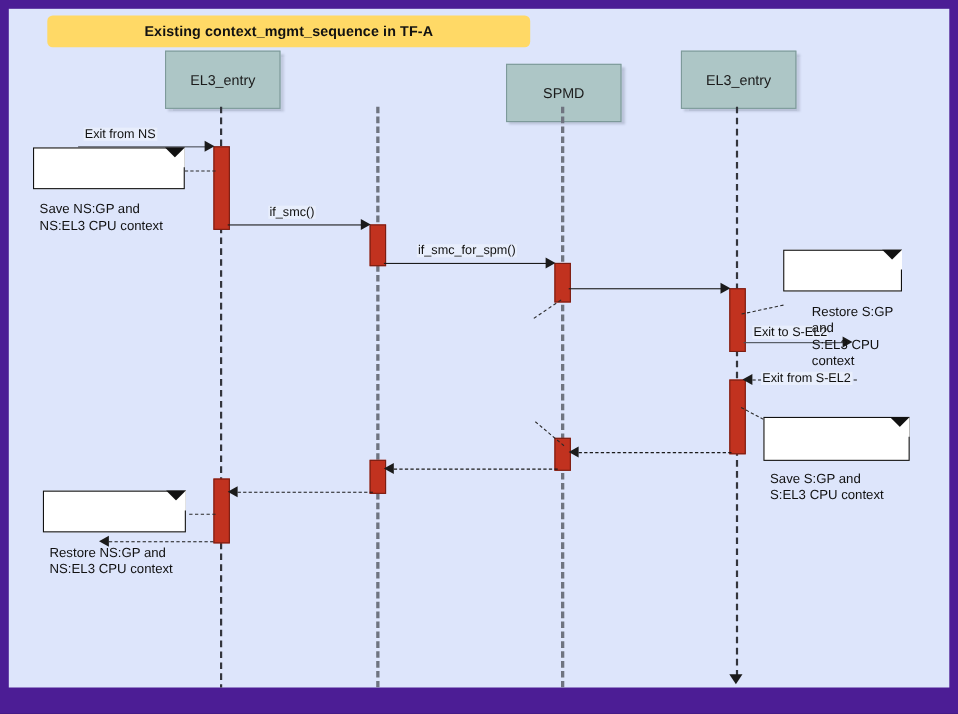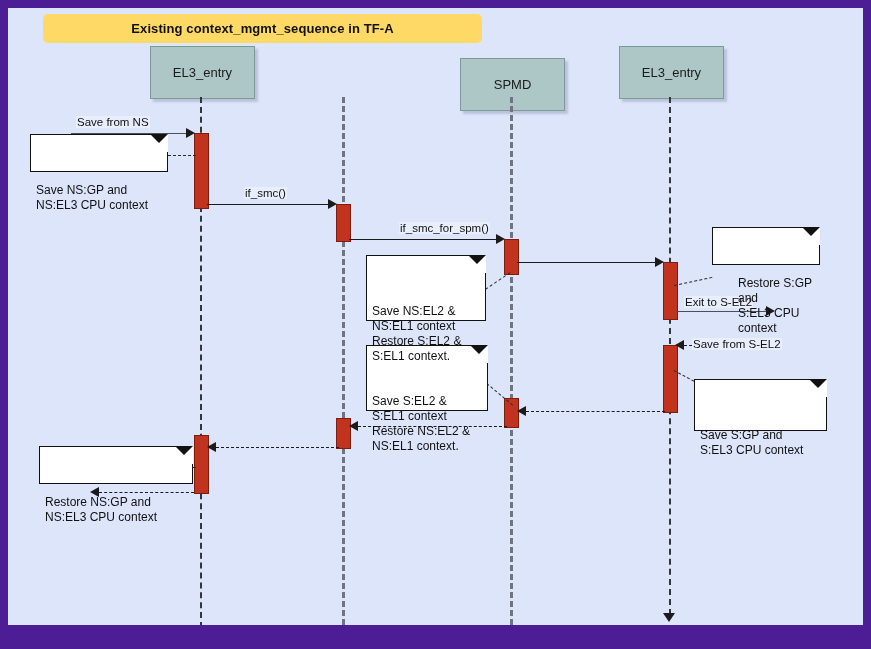--- a/index.html
+++ b/index.html
@@ -181,40 +181,40 @@
     <div class="activation" style="left:328px; top:196px; height:36px;"></div>
     <div class="activation" style="left:496px; top:231px; height:34px;"></div>
     <div class="activation" style="left:655px; top:254px; height:56px;"></div>
     <div class="activation" style="left:655px; top:337px; height:66px;"></div>
     <div class="activation" style="left:496px; top:390px; height:28px;"></div>
     <div class="activation" style="left:328px; top:410px; height:29px;"></div>
     <div class="activation" style="left:186px; top:427px; height:57px;"></div>
 
     <div class="msg-line gray" style="left:63px; top:125px; width:118px;"></div>
     <div class="arrowhead-right" style="left:178px; top:120px;"></div>
-    <div class="msg-label" style="left:68px; top:108px;">Save from NS</div>
+    <div class="msg-label" style="left:68px; top:108px;">Exit from NS</div>
 
     <div class="msg-line" style="left:199px; top:196px; width:124px;"></div>
     <div class="arrowhead-right" style="left:320px; top:191px;"></div>
     <div class="msg-label" style="left:236px; top:179px;">if_smc()</div>
 
     <div class="msg-line" style="left:341px; top:231px; width:150px;"></div>
     <div class="arrowhead-right" style="left:488px; top:226px;"></div>
-    <div class="msg-label" style="left:371px; top:214px;margin-left:20px;">if_smc_for_spm()</div>
+    <div class="msg-label" style="left:371px; top:214px;">if_smc_for_spm()</div>
 
     <div class="msg-line" style="left:509px; top:254px; width:141px;"></div>
     <div class="arrowhead-right" style="left:647px; top:249px;"></div>
 
     <div class="msg-line gray" style="left:668px; top:303px; width:95px;"></div>
     <div class="arrowhead-right" style="left:758px; top:298px;"></div>
     <div class="msg-label" style="left:676px; top:288px;">Exit to S-EL2</div>
 
     <div class="msg-line dashed" style="left:676px; top:337px; width:95px;"></div>
     <div class="arrowhead-left" style="left:667px; top:332px;"></div>
-    <div class="msg-label" style="left:684px; top:330px;">Save from S-EL2</div>
+    <div class="msg-label" style="left:684px; top:330px;">Exit from S-EL2</div>
 
     <div class="msg-line dashed" style="left:518px; top:403px; width:139px;"></div>
     <div class="arrowhead-left" style="left:509px; top:398px;"></div>
 
     <div class="msg-line dashed" style="left:350px; top:418px; width:149px;"></div>
     <div class="arrowhead-left" style="left:341px; top:413px;"></div>
 
     <div class="msg-line dashed" style="left:208px; top:439px; width:123px;"></div>
     <div class="arrowhead-left" style="left:199px; top:434px;"></div>
 
@@ -223,57 +223,41 @@
 
     <div class="note-connector" style="left:160px; top:147px; width:28px;"></div>
     <div class="note" style="left:22px; top:126px; width:138px; height:38px;">
       <span class="fold-edge"></span>
       <span class="fold"></span>
       <span class="note-text">Save NS:GP and
 NS:EL3 CPU context</span>
     </div>
 
     <div class="note-connector" style="left:477px; top:281px; width:30px; transform:rotate(-34deg);"></div>
-    <div class="note" style="left:358px; top:247px; width:120px; height:66px;">
-      <span class="fold-edge"></span>
-      <span class="fold"></span>
-      <span class="note-text">Save NS:EL2 &amp;
-NS:EL1 context
-Restore S:EL2 &amp;
-S:EL1 context.</span>
-    </div>
 
     <div class="note-connector" style="left:666px; top:277px; width:39px; transform:rotate(-12deg);"></div>
     <div class="note" style="left:704px; top:219px; width:108px; height:38px;padding-left:25px;">
       <span class="fold-edge"></span>
       <span class="fold"></span>
       <span class="note-text">Restore S:GP and
 S:EL3 CPU context</span>
     </div>
 
     <div class="note-connector" style="left:666px; top:362px; width:33px; transform:rotate(28deg);"></div>
-    <div class="note" style="left:686px; top:371px; width:133px; height:52px;">
+    <div class="note" style="left:686px; top:371px; width:133px; height:40px;">
       <span class="fold-edge"></span>
       <span class="fold"></span>
       <span class="note-text">Save S:GP and
 S:EL3 CPU context</span>
     </div>
 
     <div class="note-connector" style="left:479px; top:375px; width:34px; transform:rotate(40deg);"></div>
-    <div class="note" style="left:358px; top:337px; width:122px; height:66px;">
-      <span class="fold-edge"></span>
-      <span class="fold"></span>
-      <span class="note-text">Save S:EL2 &amp;
-S:EL1 context
-Restore NS:EL2 &amp;
-NS:EL1 context.</span>
-    </div>
 
     <div class="note-connector" style="left:164px; top:459px; width:24px;"></div>
-    <div class="note" style="left:31px; top:438px; width:154px; height:38px;">
+    <div class="note" style="left:31px; top:438px; width:130px; height:38px;">
       <span class="fold-edge"></span>
       <span class="fold"></span>
       <span class="note-text">Restore NS:GP and
 NS:EL3 CPU context</span>
     </div>
 
   </div>
 </div>
 
 </body></html>

